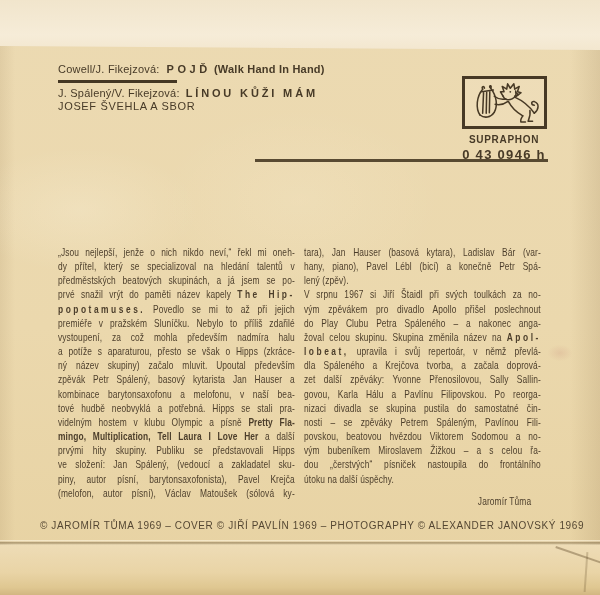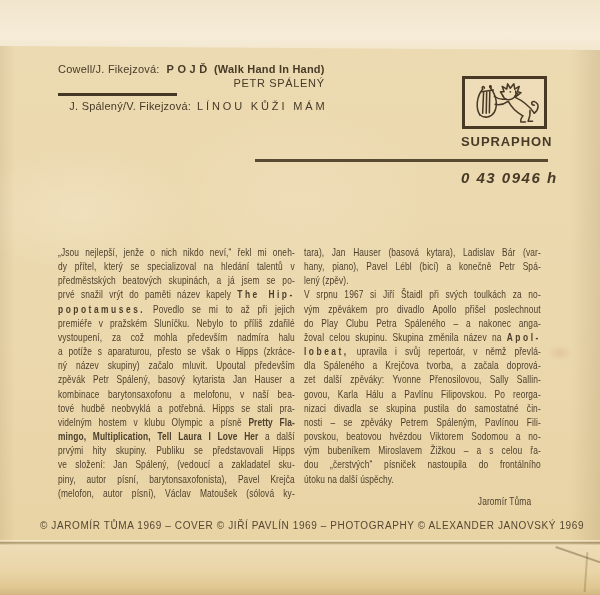--- a/index.html
+++ b/index.html
@@ -16,31 +16,31 @@
       linear-gradient(180deg, #ecdab2 0%, #ebd8ad 55%, #e7d2a2 100%);
   }
   
   .top-strip {
     position:absolute; left:0; top:0; width:600px; height:50px;
     background:linear-gradient(180deg, #f1e5cc 0%, #f6ecd8 70%, #f3e7cf 100%);
     clip-path:polygon(0 0, 100% 0, 100% 100%, 0 92%);
     filter:drop-shadow(0 2px 2px rgba(95,75,45,.35));
   }
   
-  .hdr { position:absolute; left:58px; top:63px; font-size:11px; line-height:13.6px; letter-spacing:.02em;text-align:right; }
+  .hdr { position:absolute; left:58px; top:63px; font-size:11px; line-height:13.6px; letter-spacing:.02em; }
   .hdr .caps { letter-spacing:.06em; }
   .b  { font-weight:700; }
   .sp { font-weight:700; letter-spacing:.32em; margin-left:7px; }
-  .sp2{ font-weight:400; letter-spacing:.26em; margin-left:6px; margin-right:-0.26em;margin-top:27px; }
+  .sp2{ font-weight:700; letter-spacing:.26em; margin-left:6px; margin-right:-0.26em;margin-top:27px; }
   .artist-rule { width:119px; height:3px; background:#443723; margin:3px 0 4px 0; }
   
   .logo-block { position:absolute; left:461px; top:76px; width:86px; text-align:center; }
   .logo-box { width:79px; height:47px; border:3px solid #473925; margin:0 auto; display:flex; align-items:center; justify-content:center; background:rgba(255,250,238,.12); }
-  .logo-name { font-weight:700; font-size:13px; letter-spacing:.07em; margin-top:5px; white-space:nowrap; }
-  .catalog { font-weight:700; font-size:15px; letter-spacing:.1em; margin-top:20px; white-space:nowrap;font-style:italic; }
+  .logo-name { font-weight:700; font-size:10px; letter-spacing:.07em; margin-top:5px; white-space:nowrap; }
+  .catalog { font-weight:700; font-size:13px; letter-spacing:.1em; margin-top:2px; white-space:nowrap; }
   .long-rule { position:absolute; left:255px; top:159px; width:293px; height:2.5px; background:rgba(62,48,27,.85); }
   
   .col {
     position:absolute; top:245px; width:296px;
     transform:scaleX(0.8); transform-origin:0 0;
     font-size:10.5px; line-height:14.15px; letter-spacing:.012em;
     text-align:justify; text-align-last:justify;
     color:#4c3e2b;
   }
   .col p { margin:0; white-space:pre-line; }
@@ -83,25 +83,25 @@
 
 <div class="sleeve">
 
   <div class="top-strip"></div>
 
   <div class="hdr">
     <div>
       <span>Cowell/J. Fikejzová:</span><span class="sp">POJĎ</span>
       <span class="b">(Walk Hand In Hand)</span>
     </div>
-    <div class="caps">PETR SPÁLENÝ</div>
     <div class="artist-rule"></div>
     <div>
       <span>J. Spálený/V. Fikejzová:</span><span class="sp2">LÍNOU KŮŽI MÁM</span>
     </div>
+    <div class="caps">JOSEF ŠVEHLA A SBOR</div>
   </div>
 
   <div class="logo-block">
     <div class="logo-box">
       <svg class="lion" width="71" height="41" viewBox="0 0 79 46">
 
         <path d="M12 37 C 7 30, 8 16, 15 8"></path>
         <path d="M28 34 C 32 27, 31 16, 24 7"></path>
         <path d="M15 8 C 13 5, 17 4, 17 7"></path>
         <path d="M24 7 C 26 4, 22 3, 23 6"></path>

